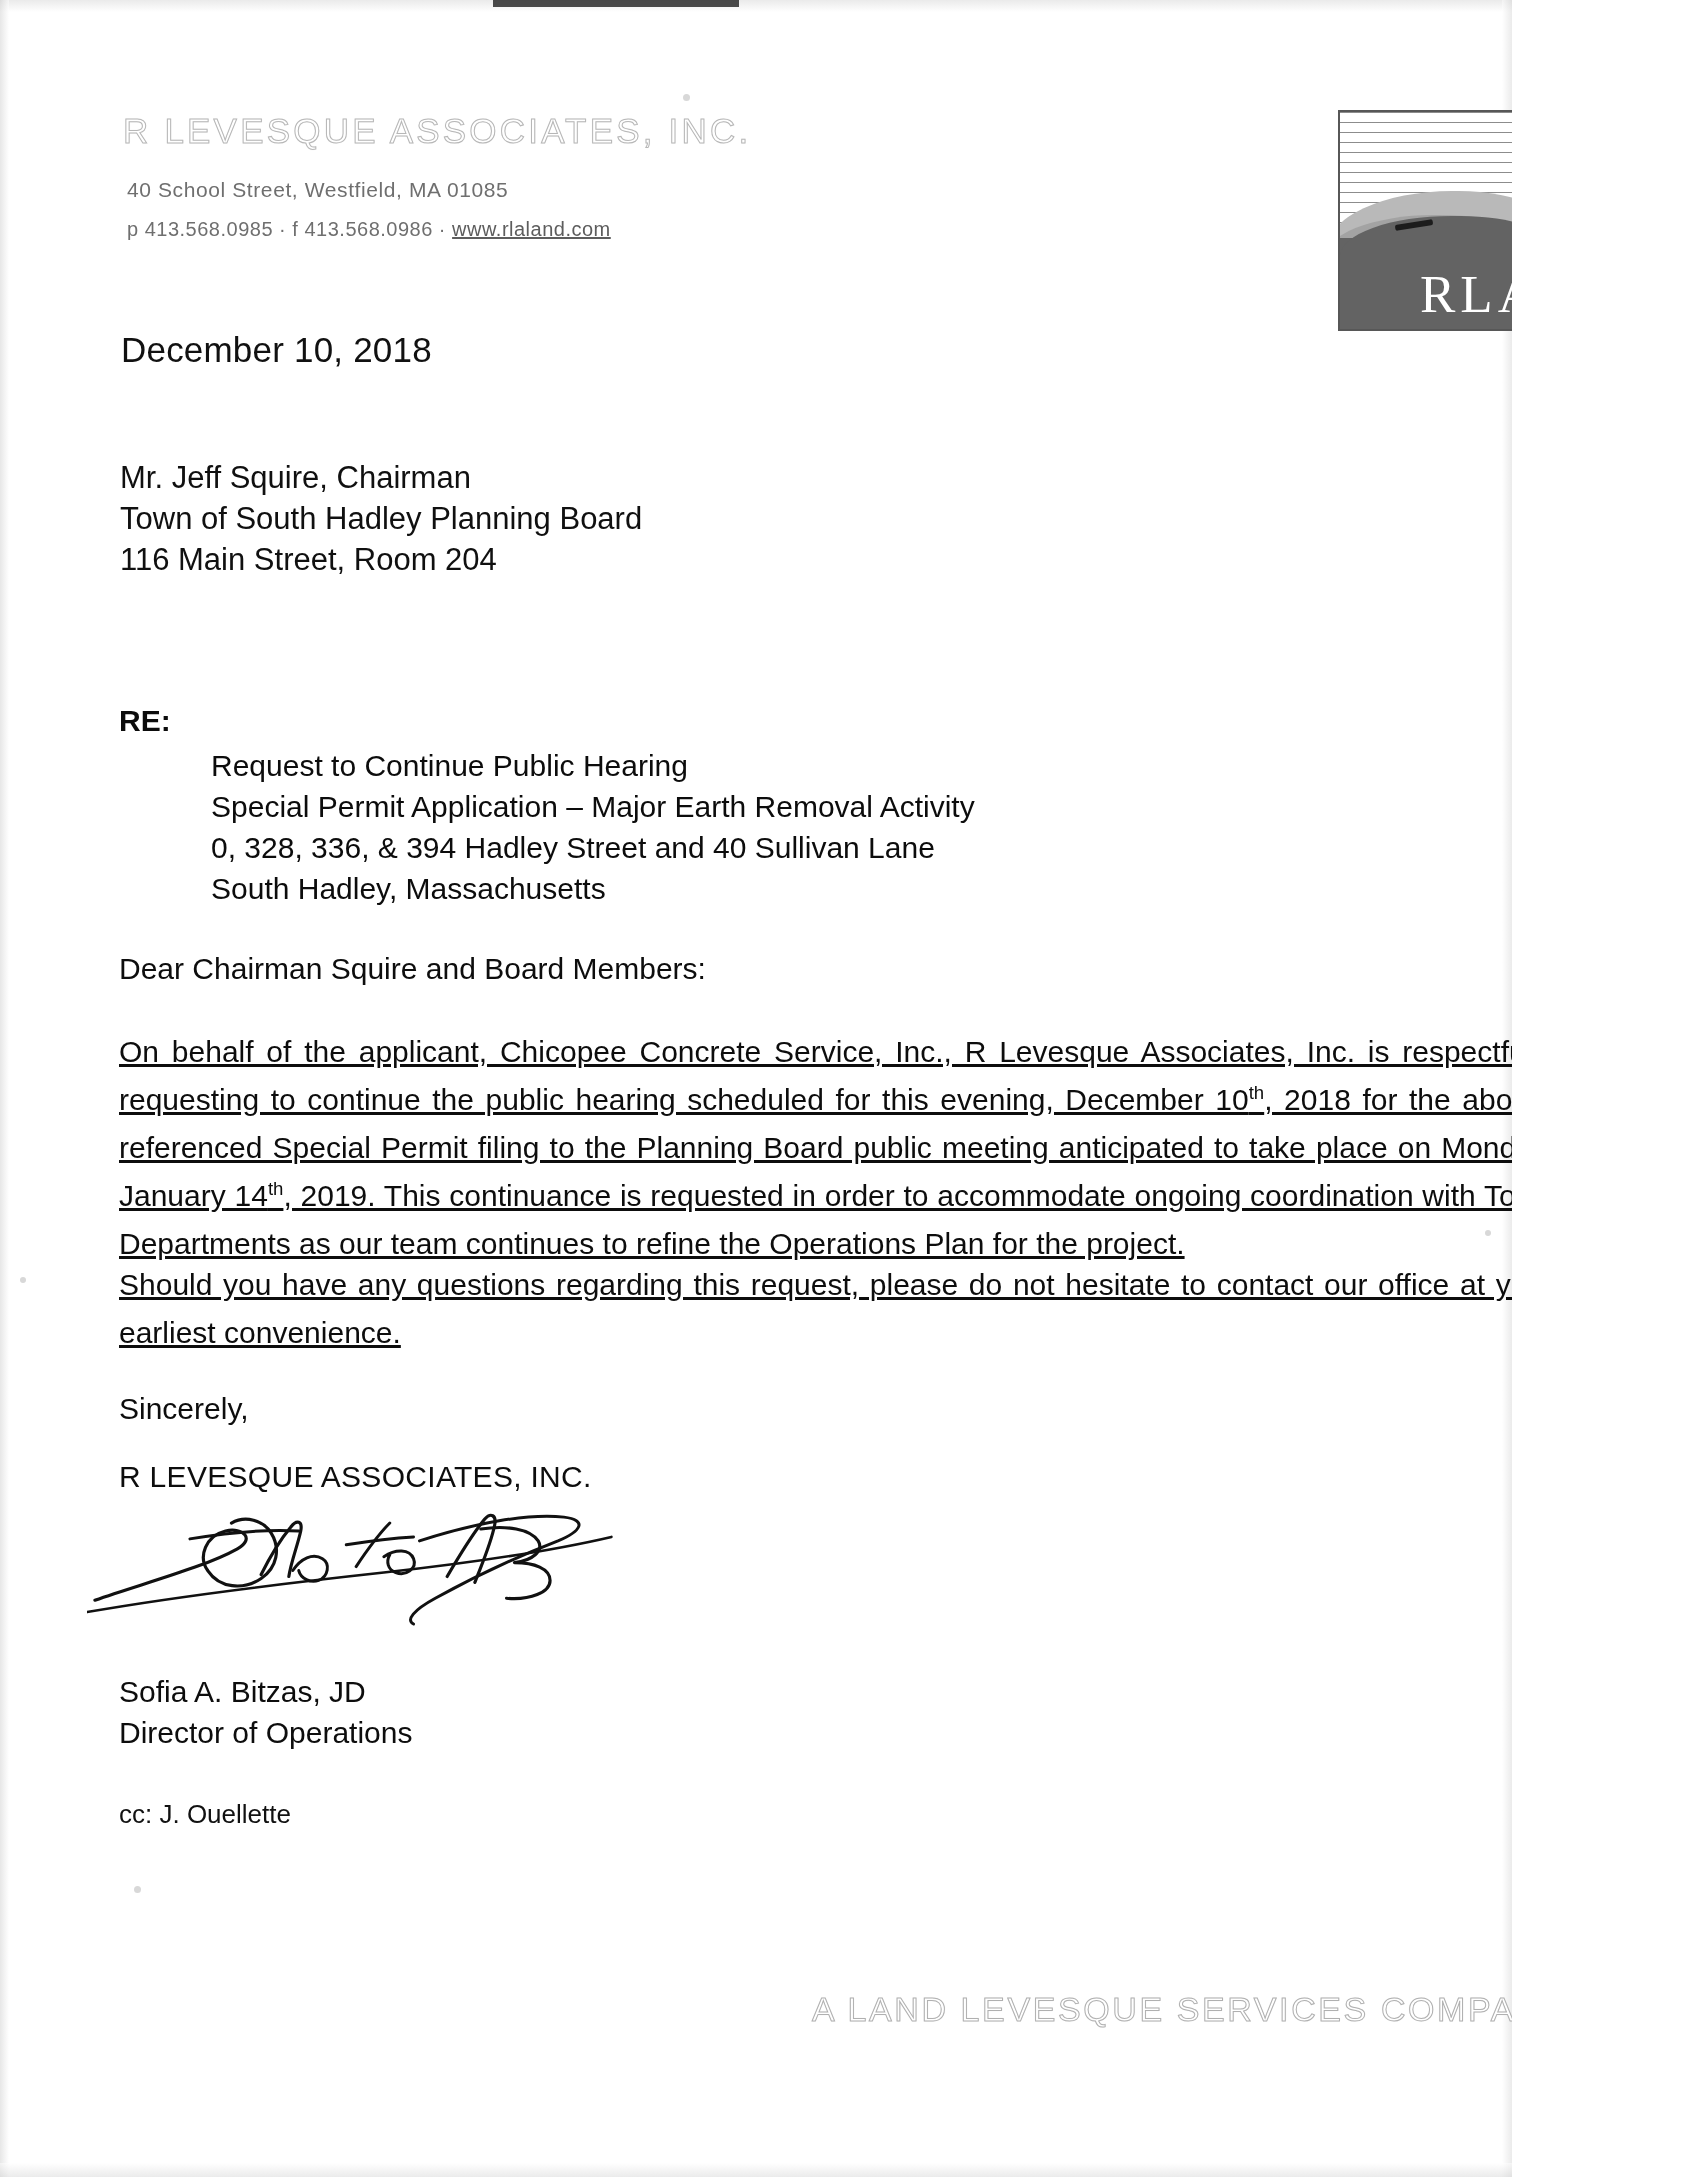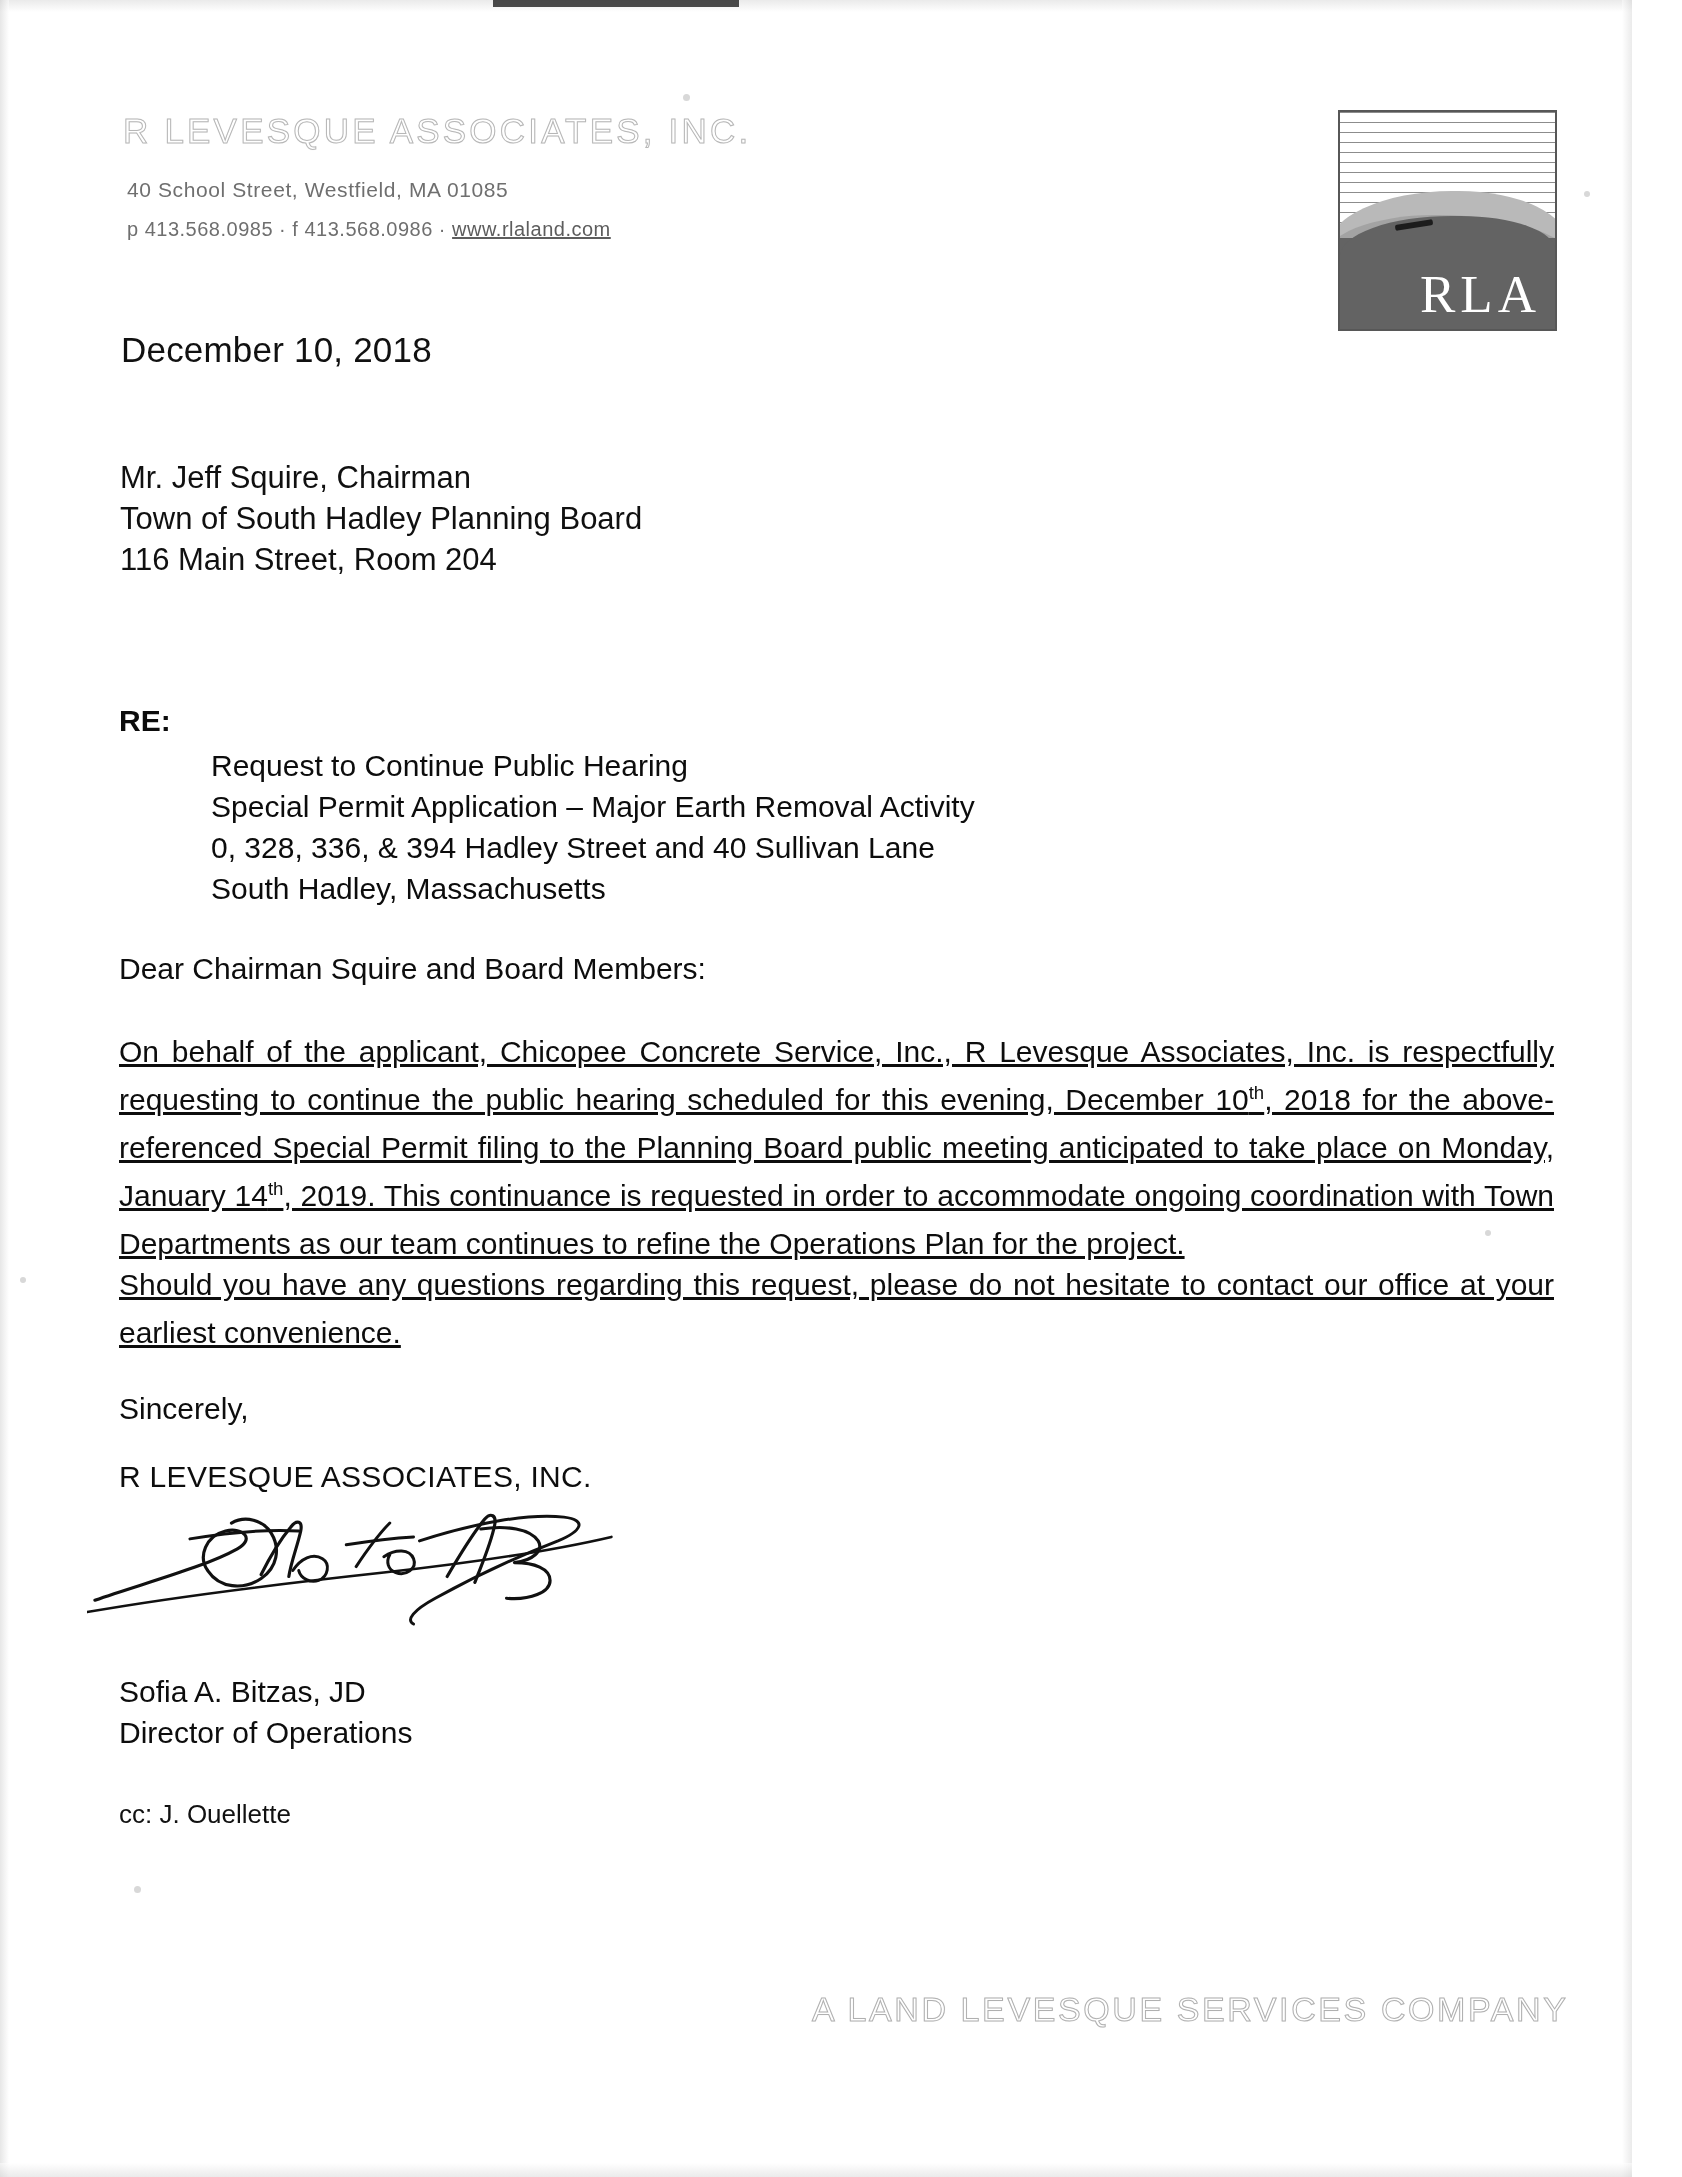--- a/index.html
+++ b/index.html
@@ -6,21 +6,21 @@
   html, body {
     margin: 0;
     padding: 0;
     background: #ffffff;
   }
   body {
     font-family: "Liberation Sans", sans-serif;
   }
   .page {
     position: relative;
-    width: 1632px;
+    width: 1512px;
     height: 2177px;
     background: #ffffff;
     overflow: hidden;
   }
   
   .scan-edge-top {
     position: absolute;
     top: 0; left: 0; right: 0;
     height: 12px;
     background: linear-gradient(to bottom, #d9d9d9, #ffffff);

